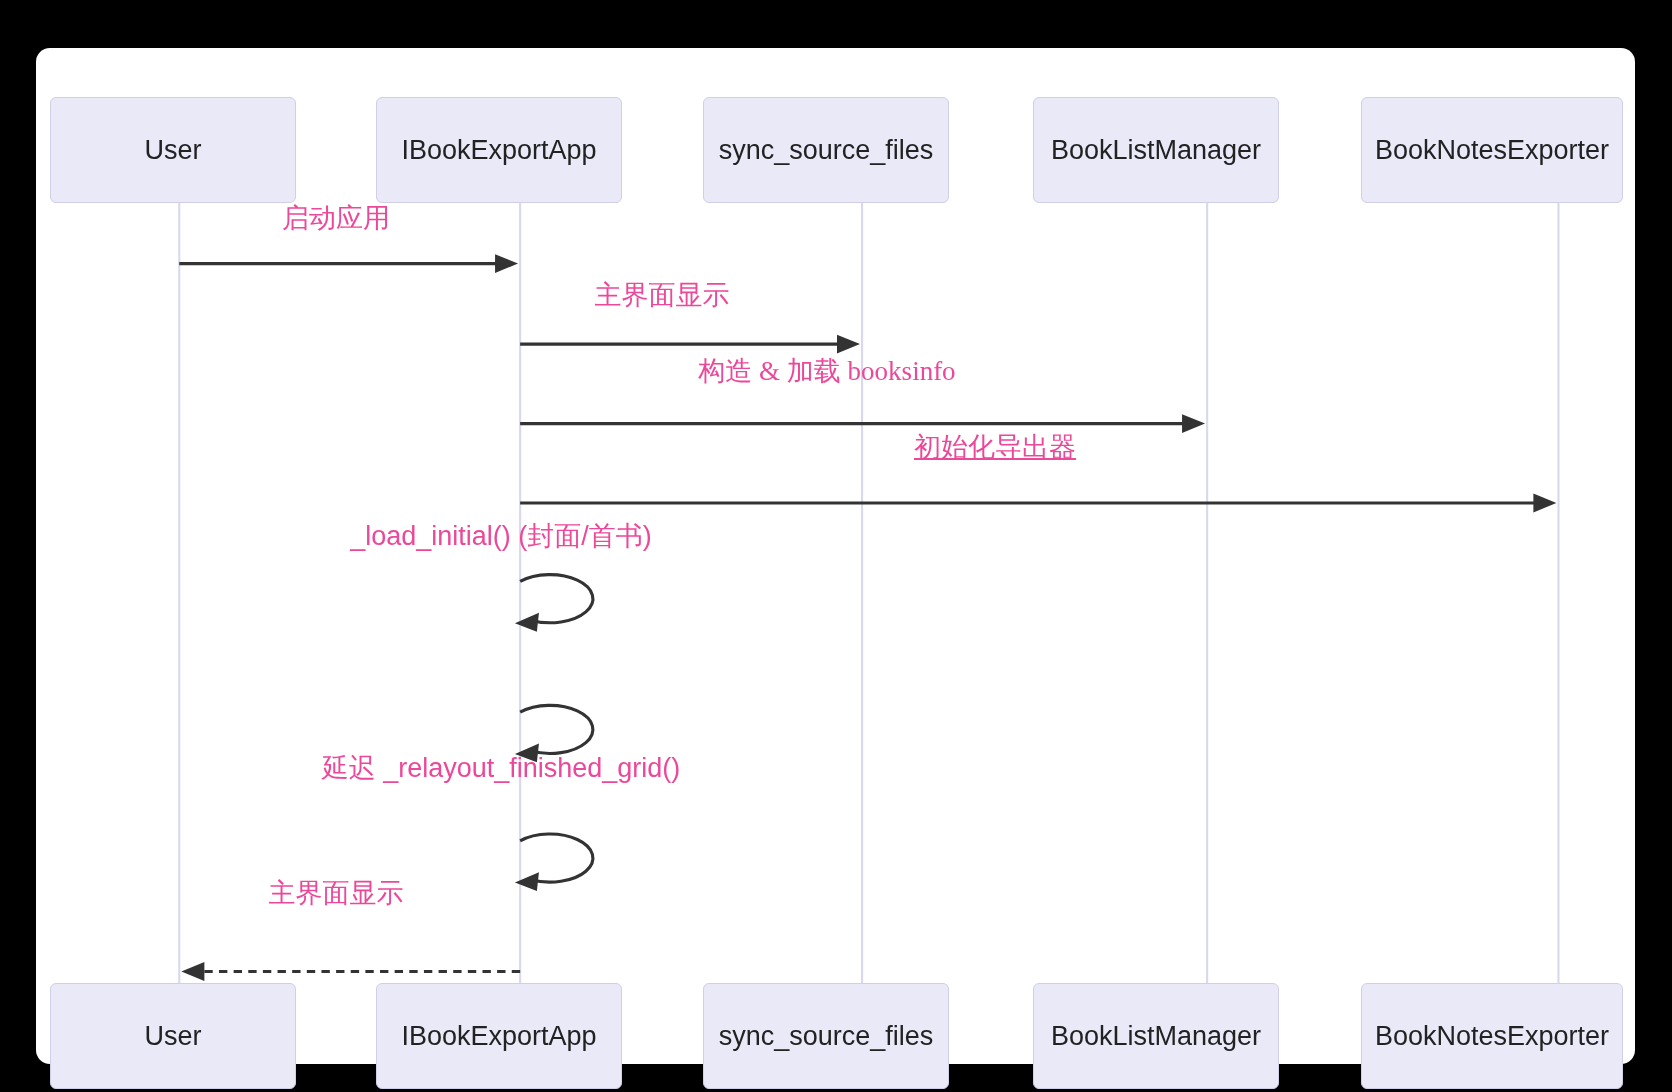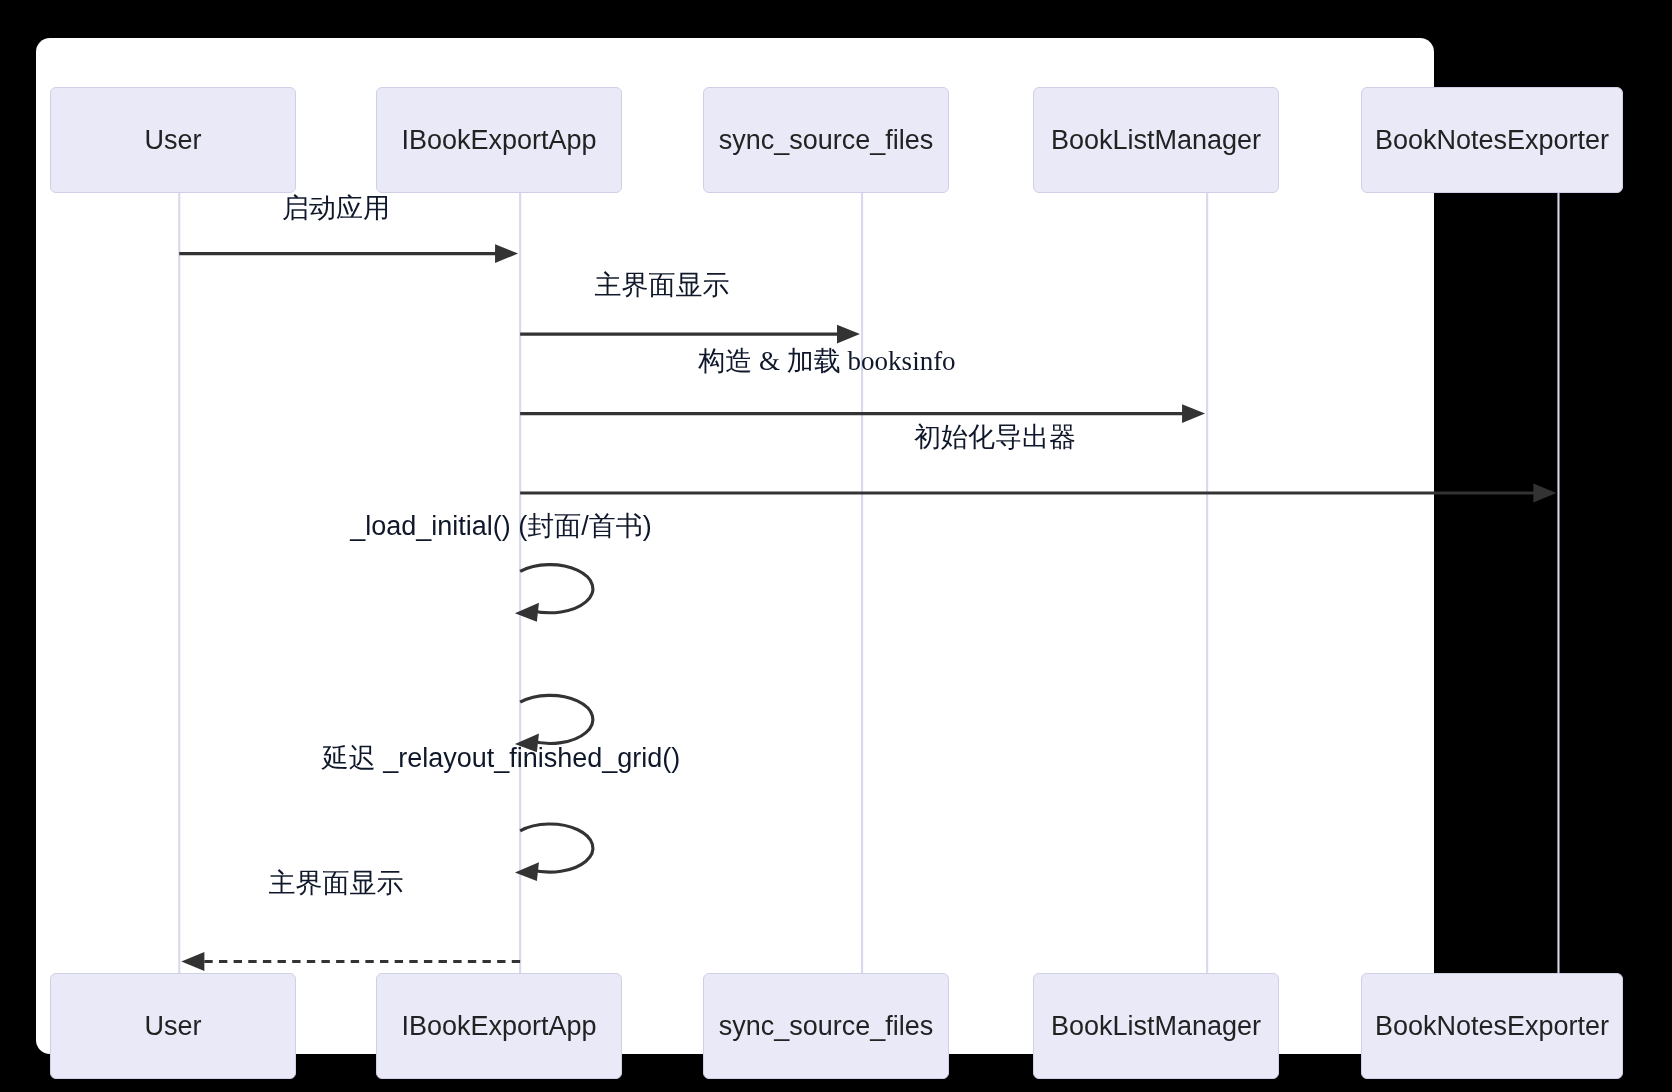--- a/index.html
+++ b/index.html
@@ -7,22 +7,22 @@
   .stage {
     position: relative;
     width: 1672px;
     height: 1092px;
     background: #000;
     overflow: hidden;
     font-family: "Liberation Sans", sans-serif;
   }
   .canvas {
     position: absolute;
-    left: 36px; top: 38px;
-    width: 1398px; height: 1016px;
+    left: 36px; top: 48px;
+    width: 1599px; height: 1016px;
     background: #ffffff;
     border-radius: 14px;
   }
   .diagram-svg {
     position: absolute;
     left: 0; top: 0;
     width: 1672px; height: 1092px;
   }
   .actor-box {
     position: absolute;
@@ -35,21 +35,21 @@
     justify-content: center;
     font-size: 27px;
     color: #222;
   }
   .row-top .actor-box, .actor-top { top: 49px; }
   .actor-bottom { top: 935px; }
   .msg-label {
     position: absolute;
     transform: translateX(-50%);
     font-size: 27px;
-    color: #0f172a;
+    color: #ec4899;
     white-space: nowrap;
     line-height: 1.2;
   }
 </style>
 </head>
 <body>
 
 <div class="stage">
   <div class="canvas">
 
@@ -114,19 +114,19 @@
     <div class="actor-box actor-bottom" style="left:997px; width:246px;">
       <span>BookListManager</span>
     </div>
     <div class="actor-box actor-bottom" style="left:1325px; width:262px;">
       <span>BookNotesExporter</span>
     </div>
 
     <div class="msg-label" style="left:300px; top:154px;">启动应用</div>
     <div class="msg-label" style="left:626px; top:231px;">主界面显示</div>
     <div class="msg-label" style="left:791px; top:307px;font-family:Liberation Serif, serif;">构造 &amp; 加载 booksinfo</div>
-    <div class="msg-label" style="left:959px; top:383px;">初始化导出器</div>
+    <div class="msg-label" style="left:959px; top:383px;text-decoration:underline;">初始化导出器</div>
     <div class="msg-label" style="left:465px; top:456px;margin-top:16px;">_load_initial() (封面/首书)</div>
     <div class="msg-label" style="left:465px; top:704px;">延迟 _relayout_finished_grid()</div>
     <div class="msg-label" style="left:300px; top:829px;">主界面显示</div>
 
   </div>
 </div>
 
 </body></html>

